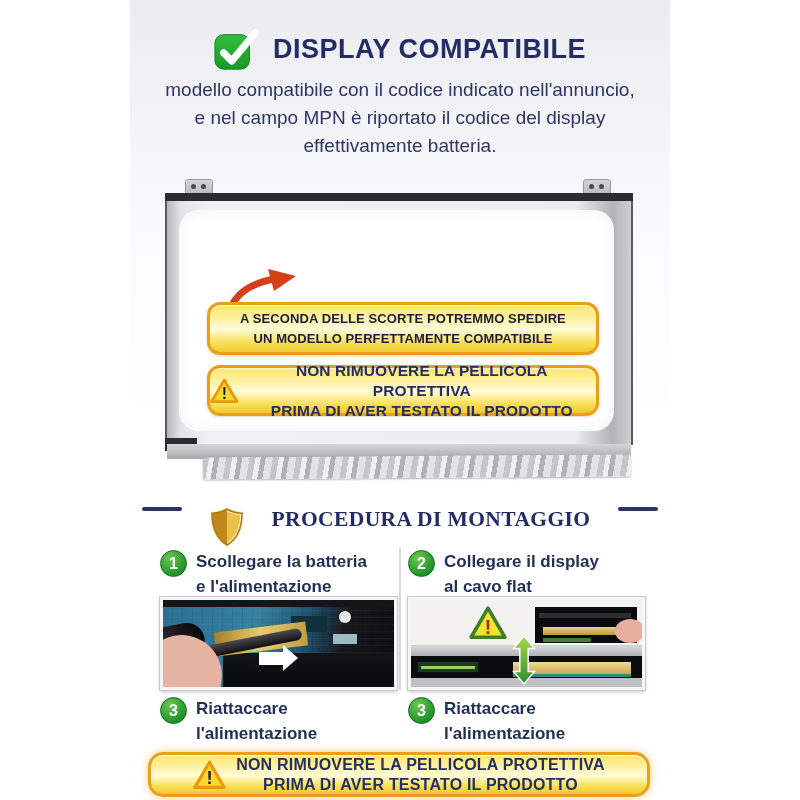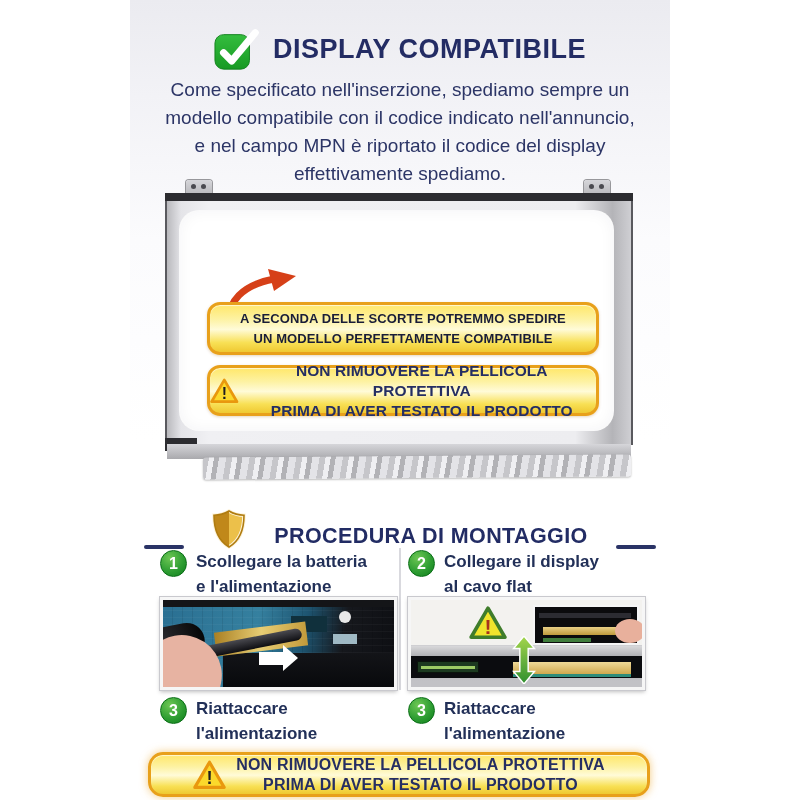--- a/index.html
+++ b/index.html
@@ -42,21 +42,21 @@
     background:linear-gradient(180deg,#ffe76a 0%,#fdf2a2 30%,#fffbd8 52%,#f8e055 80%,#efc932 100%);
     box-shadow:0 1px 3px rgba(150,90,0,.25), inset 0 1px 1px rgba(255,255,255,.7);
     display:flex; align-items:center; justify-content:center; gap:9px; text-align:center; }
   .callout-stock { top:123px; height:53px; }
   .callout-film  { top:186px; height:51px; }
   .callout-text-dark { font-size:13px; font-weight:800; color:#191d38; line-height:20px; letter-spacing:.1px; }
   .callout-text-navy { font-size:15.5px; font-weight:800; color:#252e63; line-height:20px; letter-spacing:.1px; }
 
   
   .heading-row { position:absolute; left:0; top:507px; width:100%; height:42px;
-    display:flex; align-items:flex-end; justify-content:center; gap:28px; }
+    display:flex; align-items:flex-start; justify-content:center; gap:28px;font-family:Liberation Serif, serif; }
   .rule { width:40px; height:4px; background:#2a3366; border-radius:2px; }
   .heading-text { font-size:21.5px; font-weight:800; color:#222c64; letter-spacing:.4px; }
 
   
   .divider { position:absolute; left:269px; top:548px; width:2px; height:142px; background:#d9d9de; }
   .step-label { position:absolute; width:242px; display:flex; gap:9px; align-items:flex-start; }
   .badge { flex:0 0 auto; width:27px; height:27px; border-radius:50%; margin-top:1px;
     background:radial-gradient(circle at 35% 28%, #6cc653 0%, #2f9e33 55%, #0d7d1b 100%);
     border:1px solid #0a6e16; color:#ffffff; font-size:16px; font-weight:800;
     display:flex; align-items:center; justify-content:center; }
@@ -137,24 +137,23 @@
               <stop offset="1" stop-color="#189a23"></stop>
           </linearGradient>
         </defs>
         <rect x="1" y="7" width="36" height="36" rx="9" fill="url(#gGreen)" stroke="#12821c" stroke-width="1"></rect>
         <polyline points="10,26 18.5,34.5 43,5" fill="none" stroke="#ffffff" stroke-width="7.5" stroke-linecap="round" stroke-linejoin="round"></polyline>
       </svg>
       <div class="title-text">DISPLAY COMPATIBILE</div>
     </div>
 
     <div class="intro">
-      <div>Come specificato nell'inserzione, spediamo sempre un</div>
       <div>modello compatibile con il codice indicato nell'annuncio,</div>
       <div>e nel campo MPN è riportato il codice del display</div>
-      <div>effettivamente spediamo.</div>
+      <div>effettivamente batteria.</div>
     </div>
 
     <div class="panel-wrap">
       <div class="bracket bracket-l">
         <div class="hole h1"></div>
         <div class="hole h2"></div>
       </div>
       <div class="bracket bracket-r">
         <div class="hole h1"></div>
         <div class="hole h2"></div>

